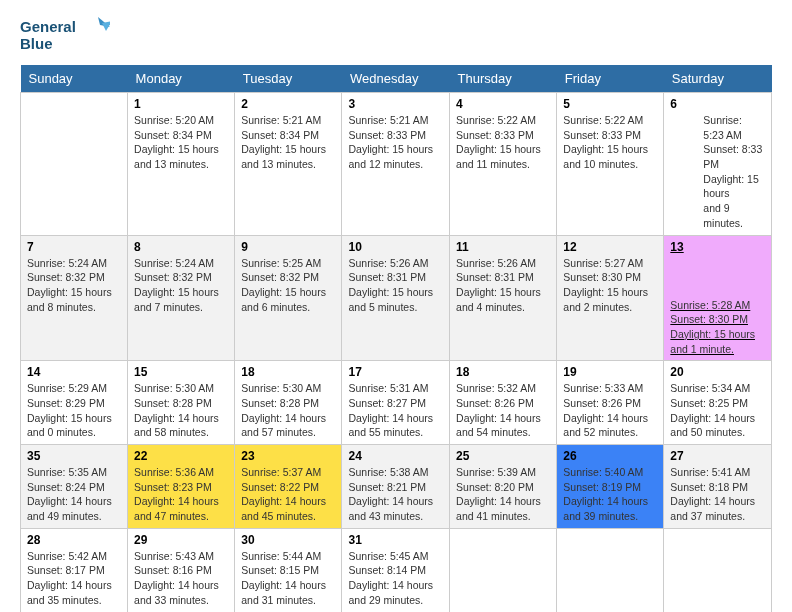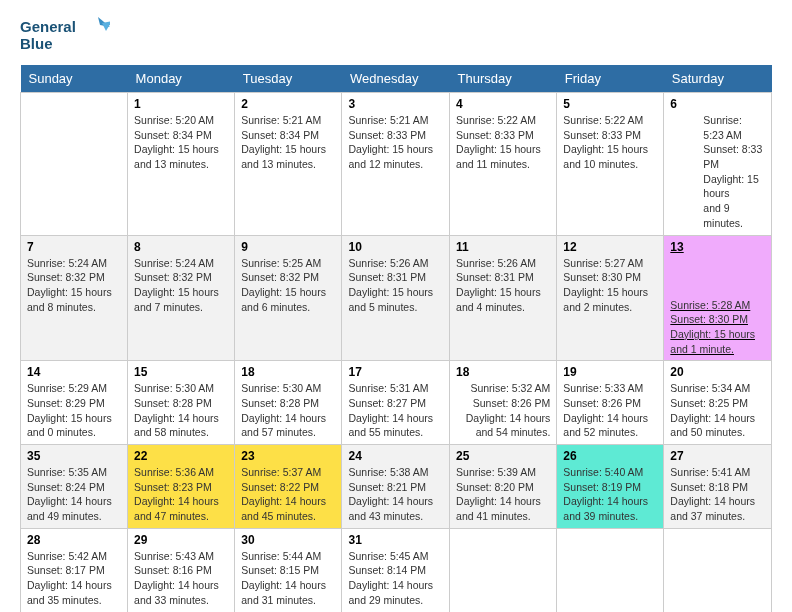--- a/index.html
+++ b/index.html
@@ -225,21 +225,21 @@
         </td>
         <td>
           <span class="day-number">17</span>
           <div class="day-info" style="white-space: pre-line;">Sunrise: 5:31 AM
 Sunset: 8:27 PM
 Daylight: 14 hours
 and 55 minutes.</div>
         </td>
         <td>
           <span class="day-number">18</span>
-          <div class="day-info" style="white-space: pre-line; text-align: right;">Sunrise: 5:32 AM
+          <div class="day-info" style="white-space: pre-line;">Sunrise: 5:32 AM
 Sunset: 8:26 PM
 Daylight: 14 hours
 and 54 minutes.</div>
         </td>
         <td>
           <span class="day-number">19</span>
           <div class="day-info" style="white-space: pre-line;">Sunrise: 5:33 AM
 Sunset: 8:26 PM
 Daylight: 14 hours
 and 52 minutes.</div>
@@ -281,21 +281,21 @@
 Daylight: 14 hours
 and 43 minutes.</div>
         </td>
         <td style="background: rgb(242, 242, 242);">
           <span class="day-number">25</span>
           <div class="day-info" style="white-space: pre-line;">Sunrise: 5:39 AM
 Sunset: 8:20 PM
 Daylight: 14 hours
 and 41 minutes.</div>
         </td>
-        <td style="background: #5eead4;">
+        <td style="background: #3b82f6;">
           <span class="day-number">26</span>
           <div class="day-info" style="white-space: pre-line;">Sunrise: 5:40 AM
 Sunset: 8:19 PM
 Daylight: 14 hours
 and 39 minutes.</div>
         </td>
         <td style="background: rgb(242, 242, 242);">
           <span class="day-number">27</span>
           <div class="day-info" style="white-space: pre-line;">Sunrise: 5:41 AM
 Sunset: 8:18 PM

